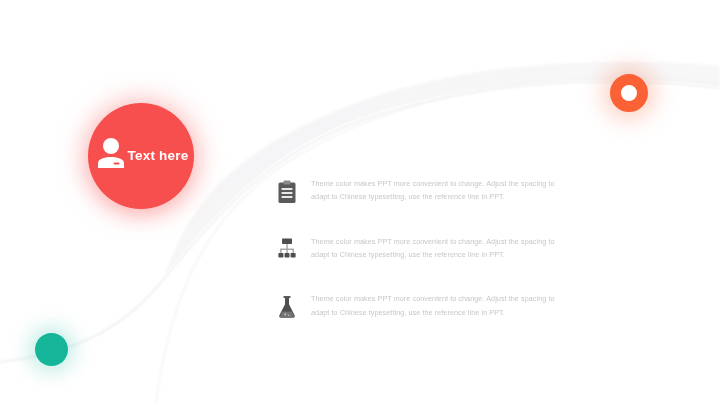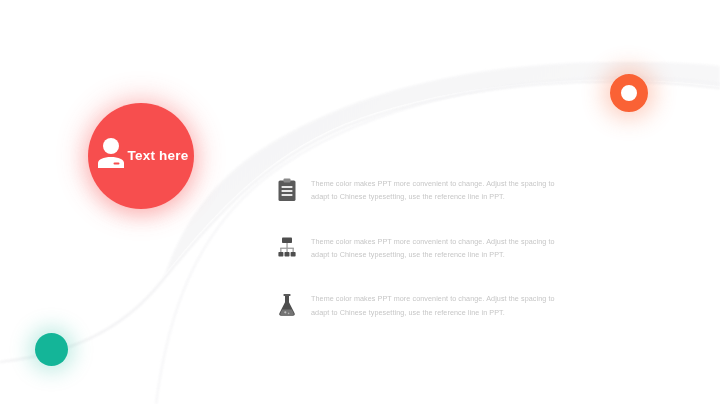--- a/index.html
+++ b/index.html
@@ -85,21 +85,21 @@
 
   
   .bullet-list {
     position: absolute;
     left: 277px;
     top: 177px;
     width: 290px;
   }
   .bullet-row {
     display: flex;
-    align-items: flex-start;
+    align-items: flex-end;
     margin-bottom: 31px;
   }
   .bullet-row:last-child {
     margin-bottom: 0;
   }
   .bullet-icon {
     width: 20px;
     height: 24px;
     flex: 0 0 20px;
     margin-right: 14px;

